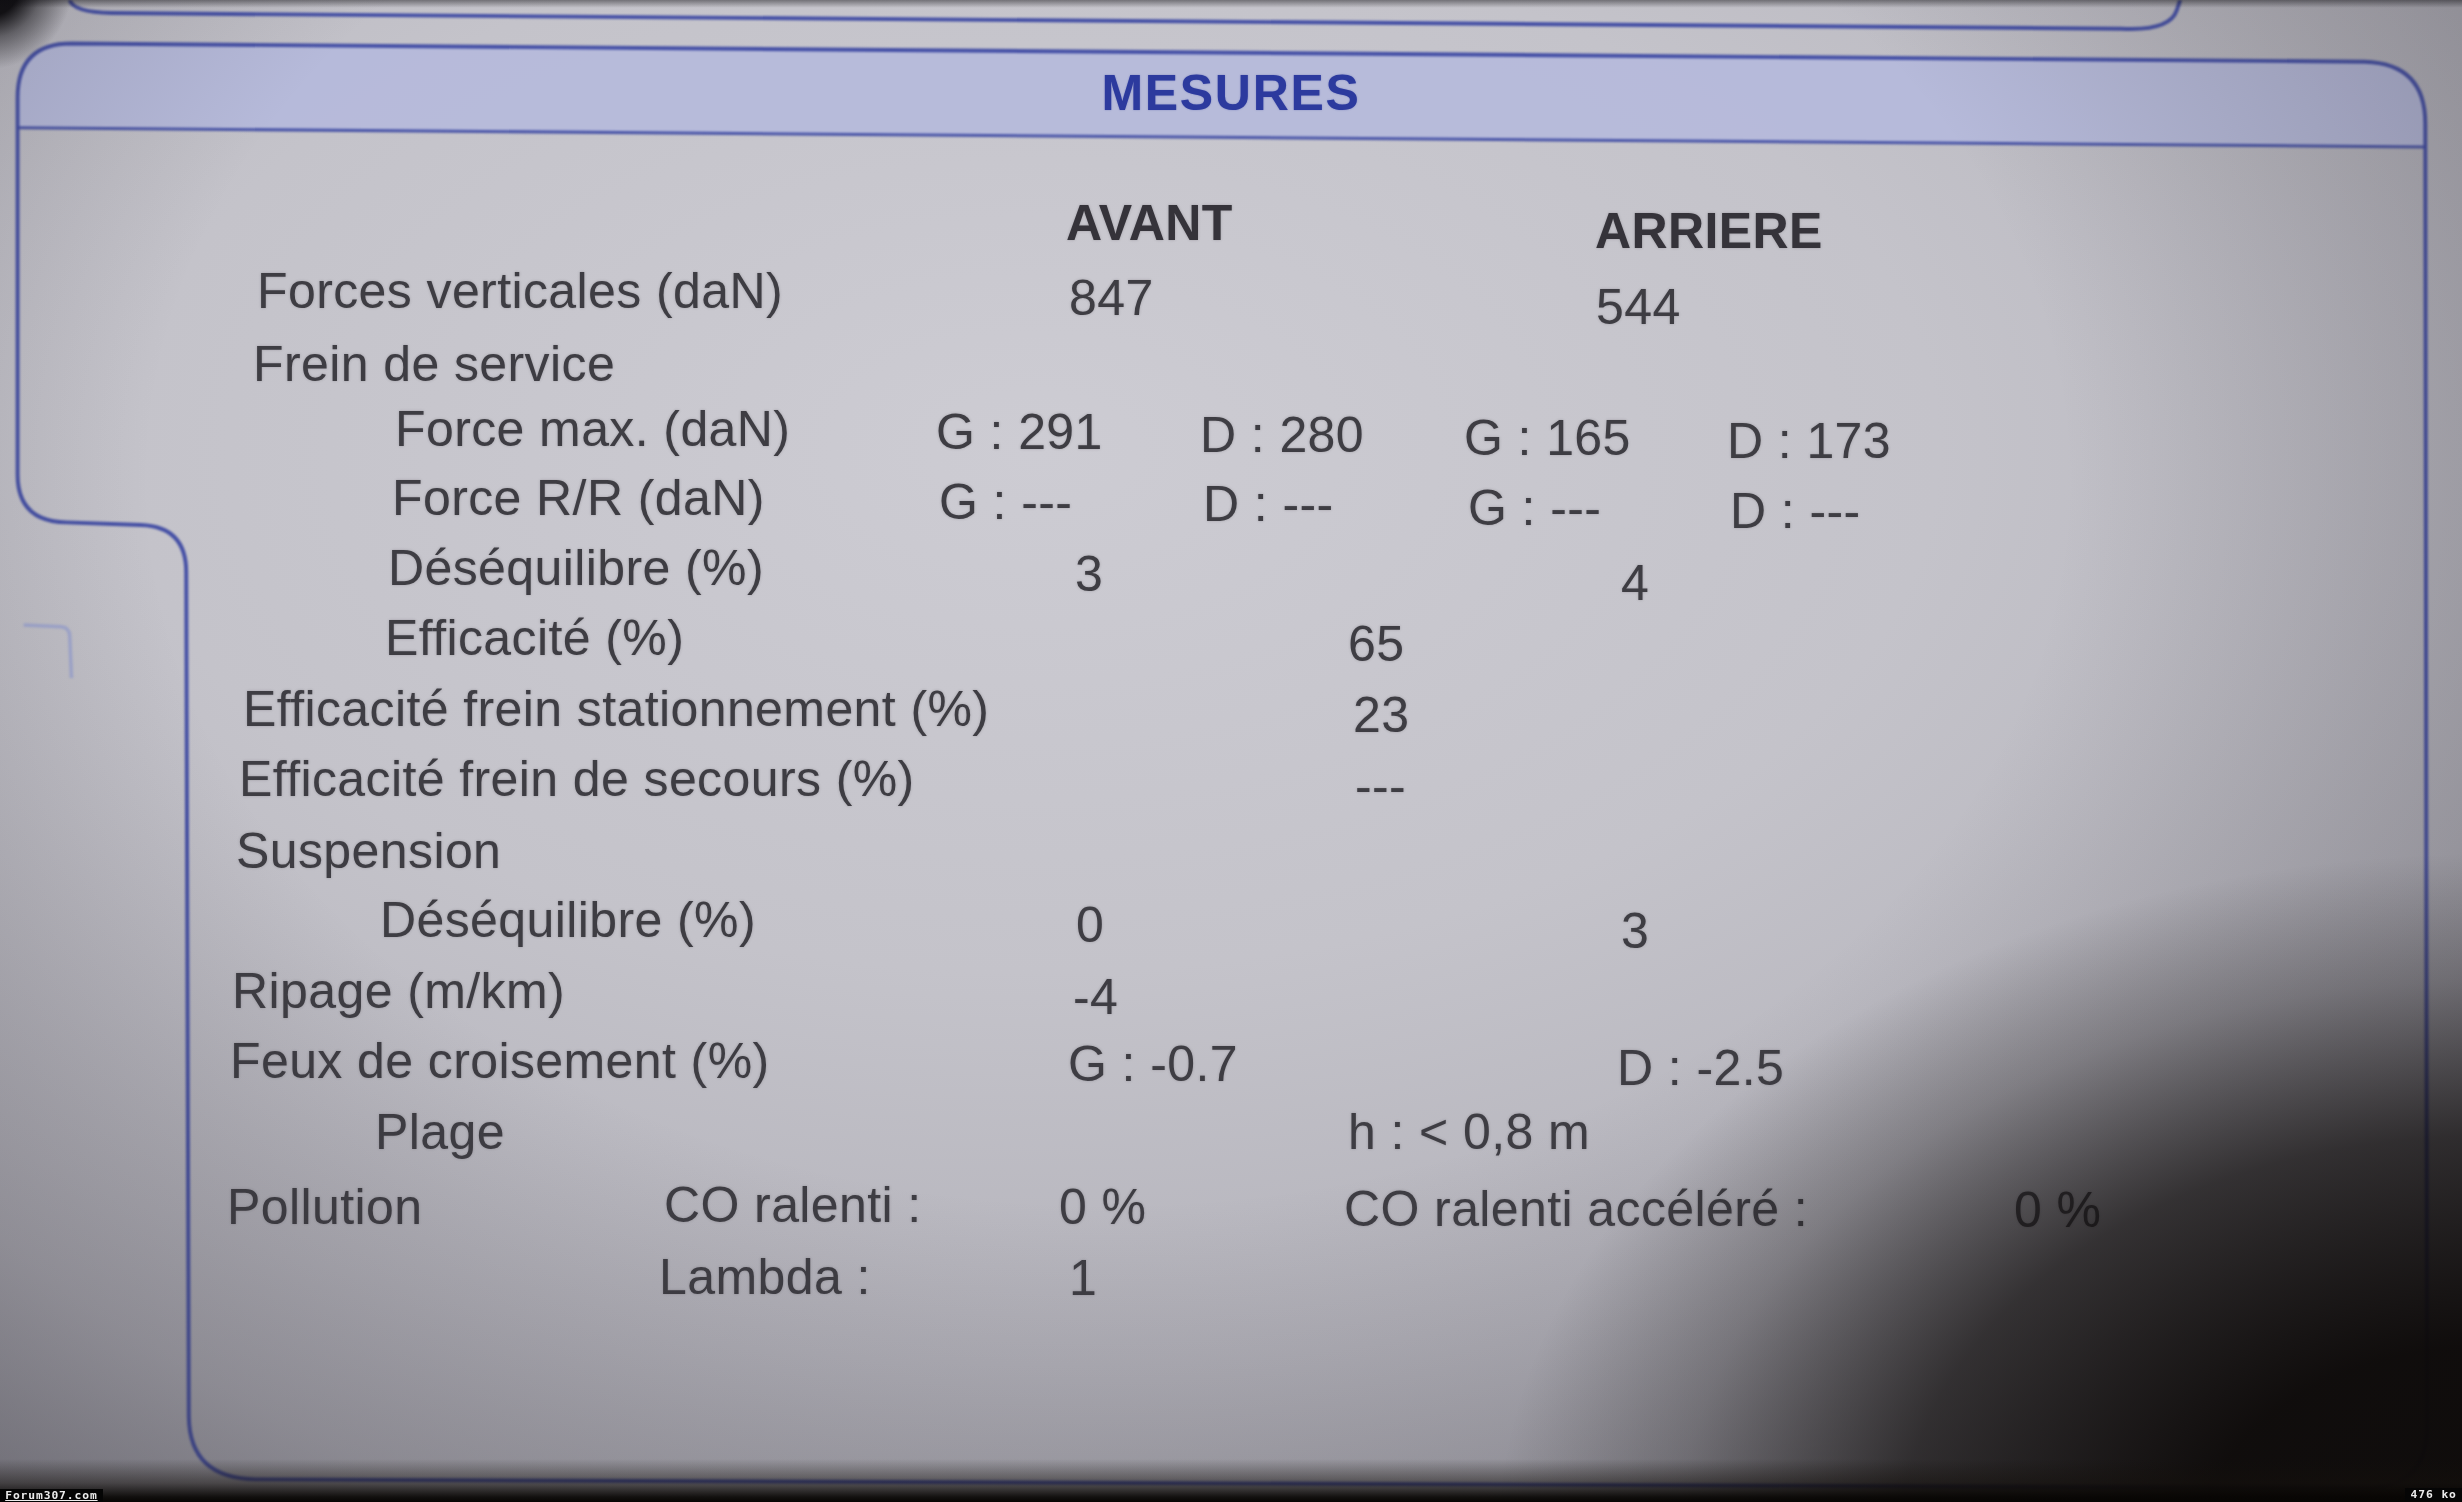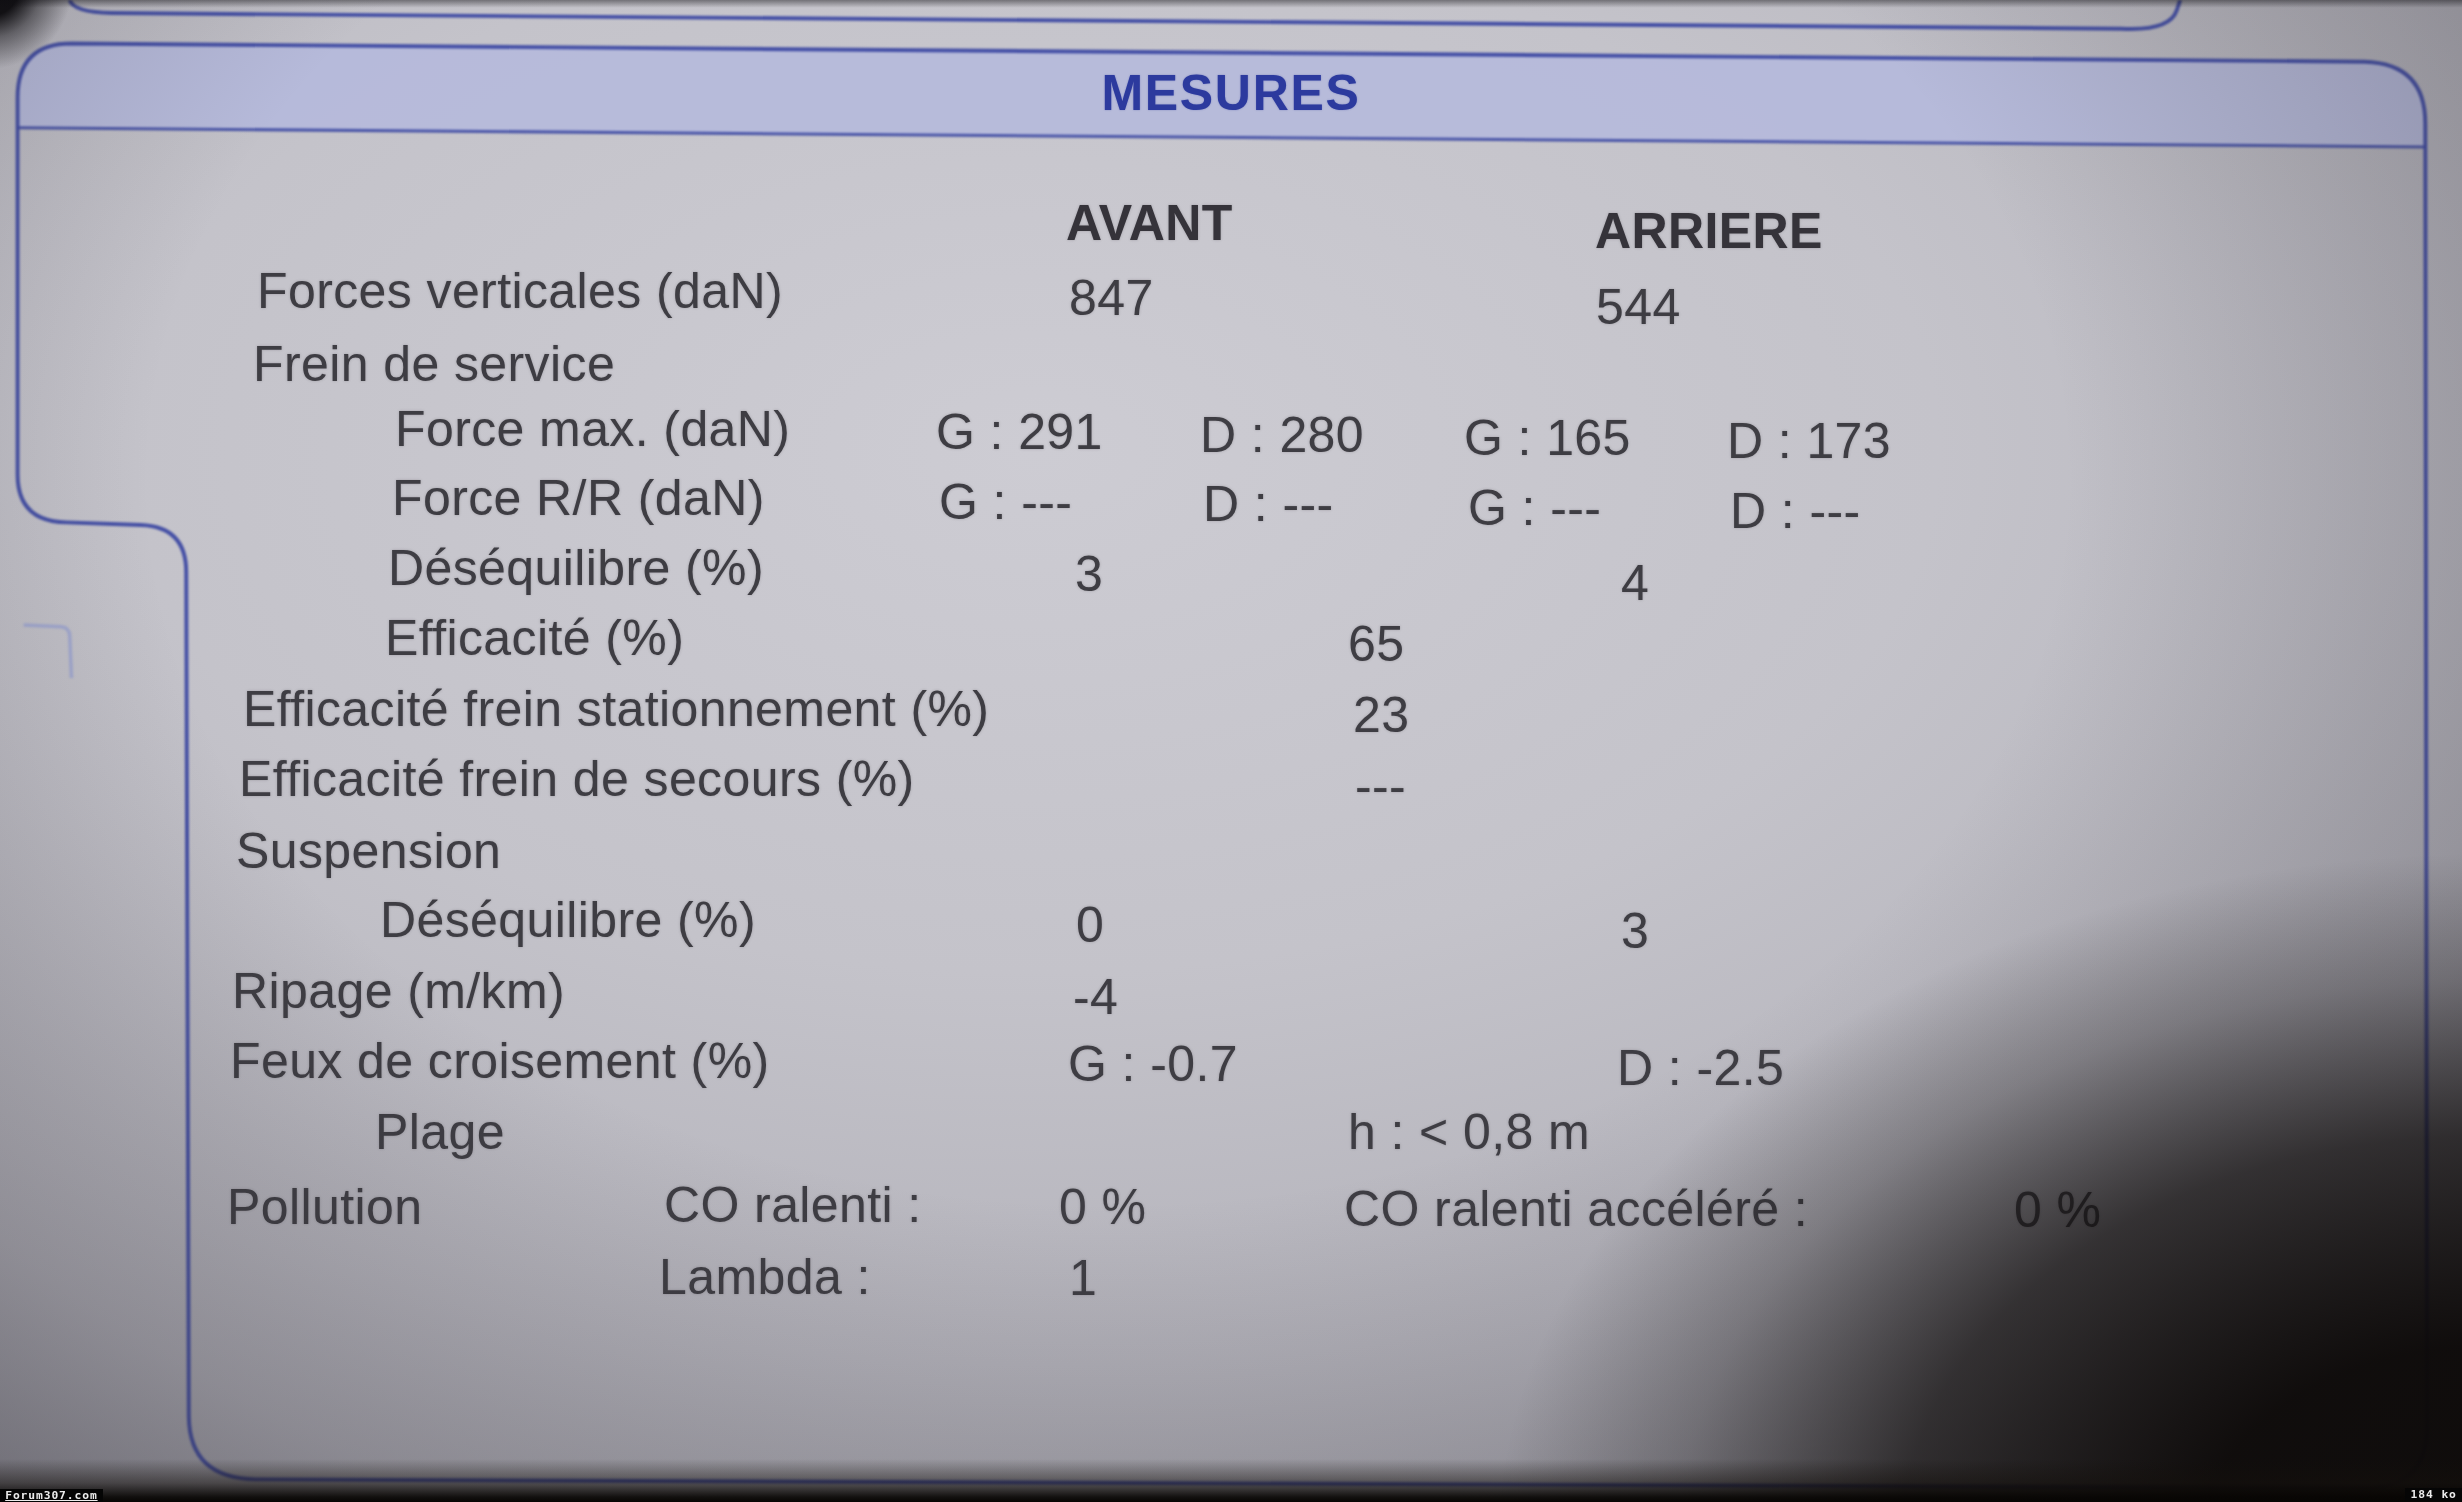--- a/index.html
+++ b/index.html
@@ -118,16 +118,16 @@
 
   </div>
 
   <div class="shade sh-vignette"></div>
   <div class="shade sh-br"></div>
   <div class="shade sh-bottom"></div>
   <div class="shade sh-tl"></div>
   <div class="shade sh-top"></div>
 
   <div class="wm wm-left">Forum307.com</div>
-  <div class="wm wm-right">184 ko</div>
+  <div class="wm wm-right">476 ko</div>
 
 </div>
 
 
 </body></html>

